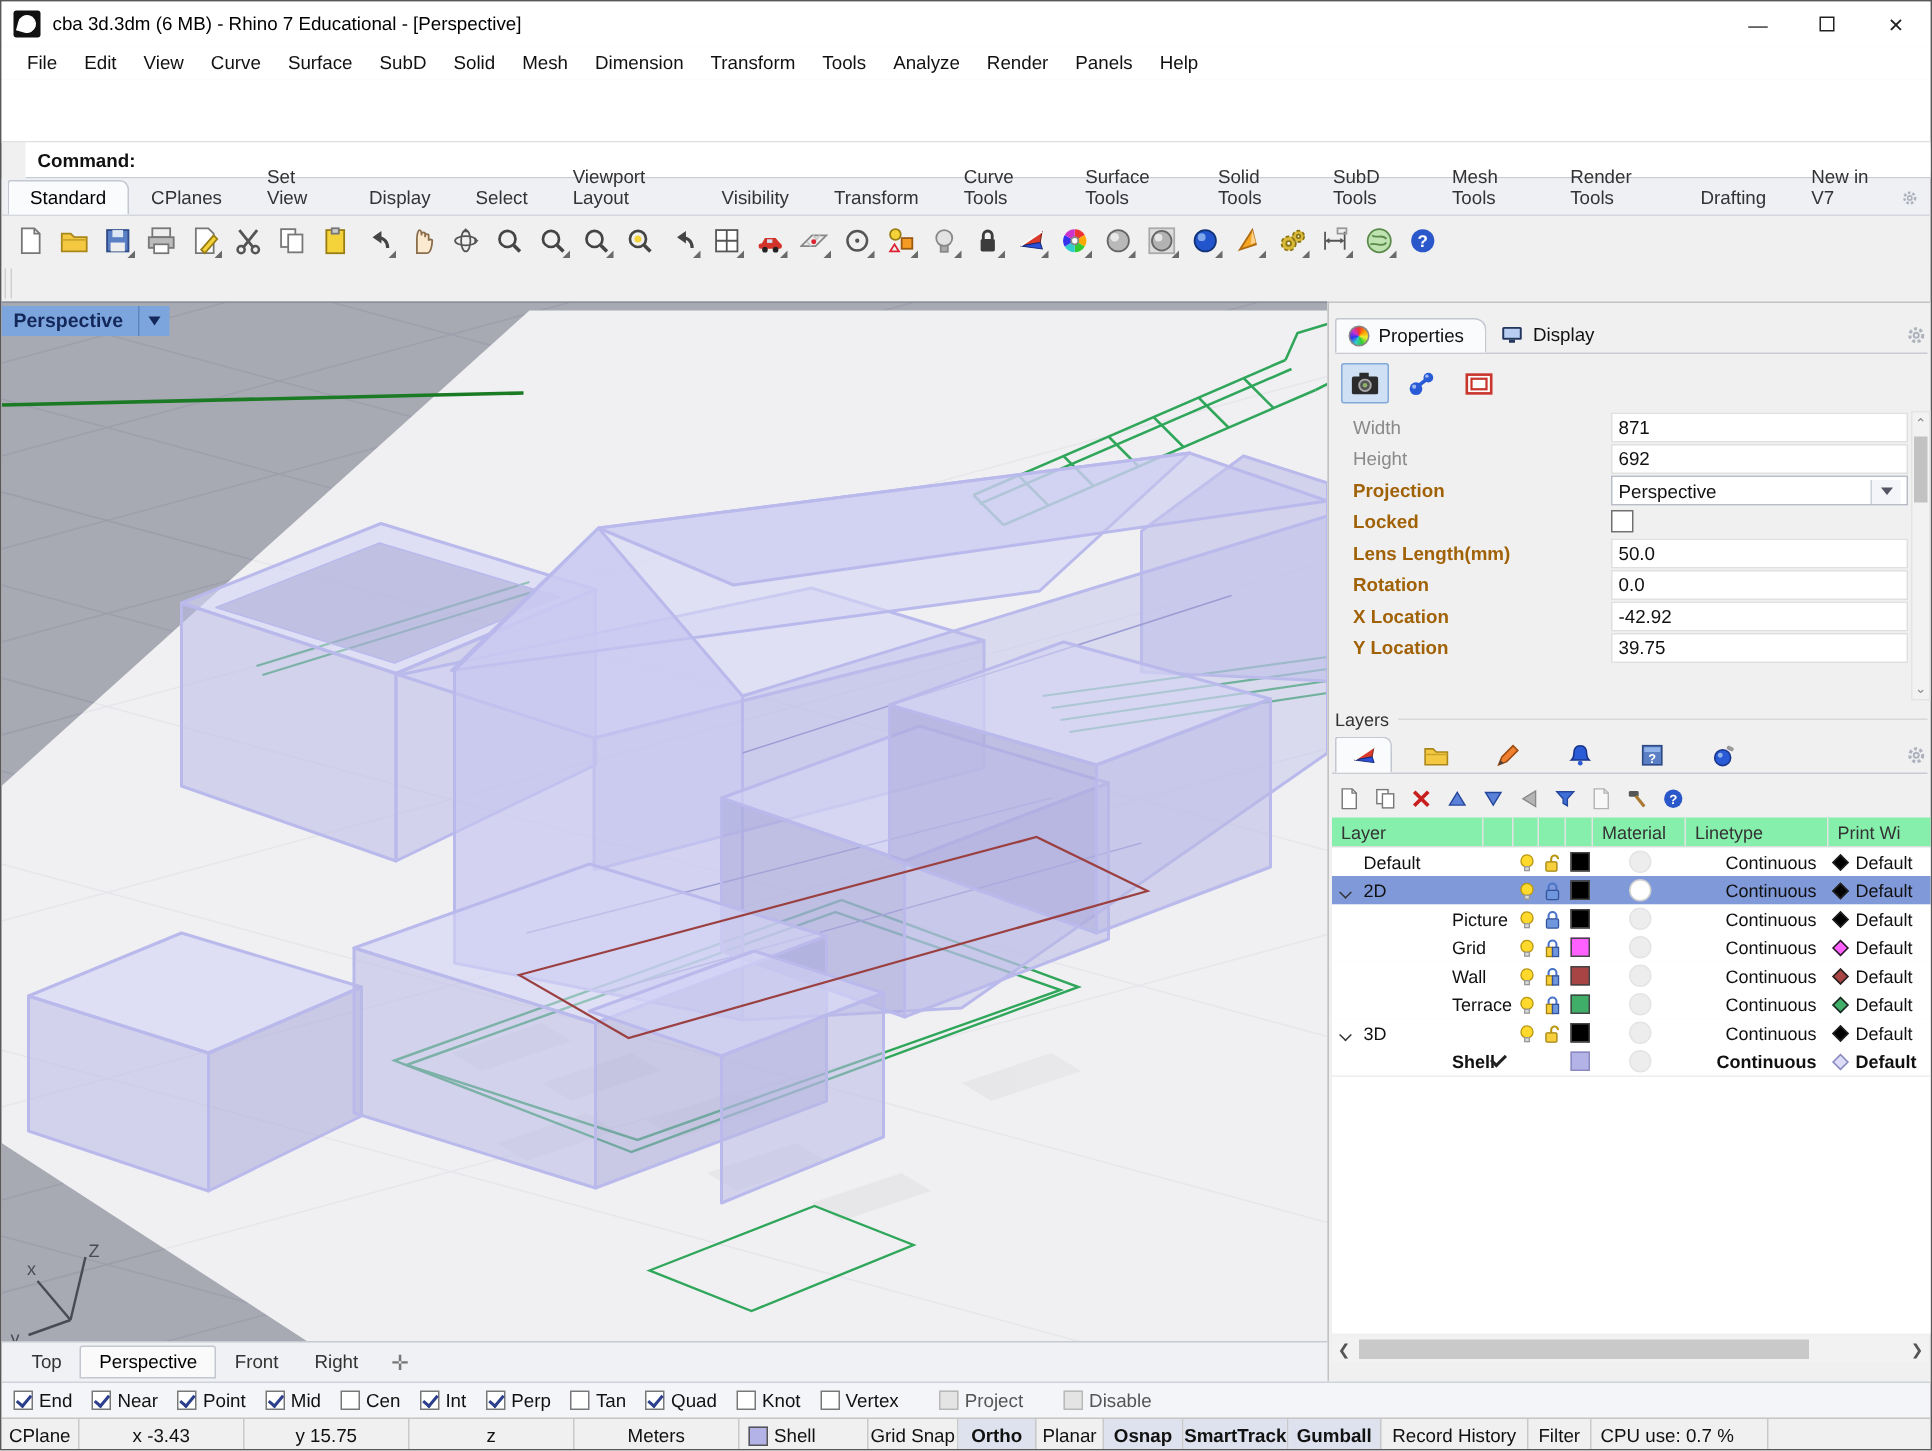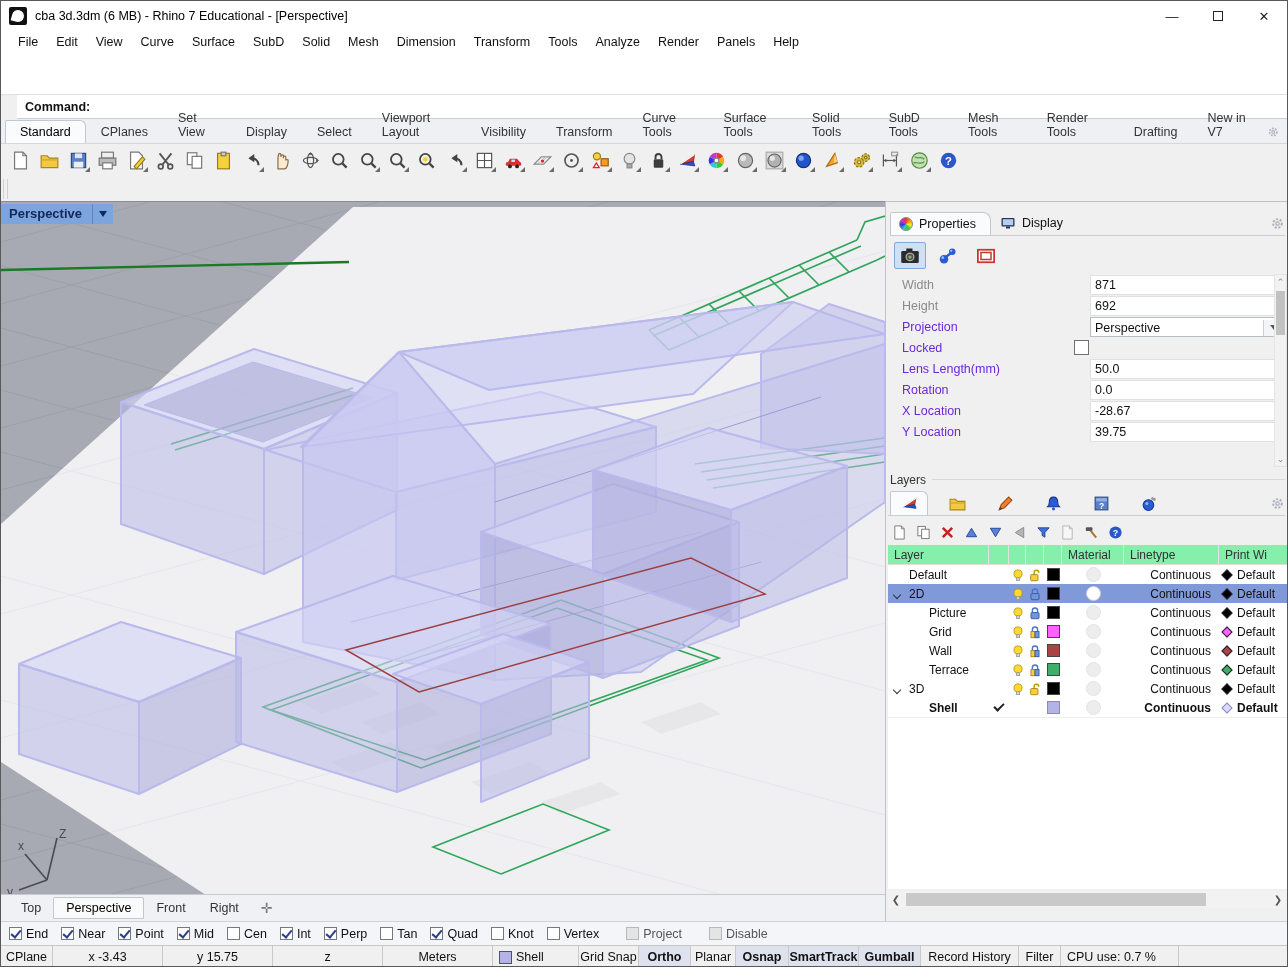--- a/index.html
+++ b/index.html
@@ -56,22 +56,22 @@
   .pgear{margin-left:auto;margin-bottom:4px;}
   .cwheel{width:14px;height:14px;border-radius:50%;background:conic-gradient(#e33,#f90,#ee3,#3c3,#3cc,#33e,#c3c,#e33);border:1px solid #888;}
   #propicons{position:absolute;left:8px;top:40px;display:flex;gap:6px;}
   .pibtn{width:32px;height:27px;display:flex;align-items:center;justify-content:center;border:1px solid transparent;border-radius:2px;}
   .pibtn.sel{background:#cfe0f5;border-color:#84a8d8;}
   .pibtn svg{width:20px;height:20px;}
   
   #fields{position:absolute;left:0;top:72px;width:386px;}
   .frow{position:relative;height:21px;display:flex;align-items:center;}
   .flabel{position:absolute;left:16px;color:#8a8a8a;font-size:12.5px;}
-  .flabel.dark{color:#6d28d9;}
-  .fval{position:absolute;left:204px;width:198px;height:20px;background:#fff;border:1px solid #e0e0e0;font-size:12.5px;padding:2px 4px 0;color:#111;}
+  .flabel.dark{color:#a16207;font-weight:bold;}
+  .fval{position:absolute;left:188px;width:198px;height:20px;background:#fff;border:1px solid #e0e0e0;font-size:12.5px;padding:2px 4px 0;color:#111;}
   .fval.dd{display:flex;align-items:center;justify-content:space-between;border:1px solid #b9bdc7;}
   .ddbtn{width:20px;height:16px;border-left:1px solid #ccd0d8;display:flex;align-items:center;justify-content:center;background:#f4f5f8;}
   .ddcaret{width:0;height:0;border-left:4px solid transparent;border-right:4px solid transparent;border-top:5px solid #556;}
   .fcheck{position:absolute;left:188px;width:15px;height:15px;background:#fff;border:1px solid #707070;}
   .sectionhdr{height:23px;display:flex;align-items:center;padding-left:4px;color:#333;font-size:13px;border-bottom:1px solid #e4e4e4;}
   
   #pscroll{position:absolute;left:388px;top:72px;width:13px;height:193px;background:#f2f2f2;border:1px solid #e4e4e4;}
   .sarrow{position:absolute;left:0;width:100%;height:14px;display:flex;align-items:center;justify-content:center;color:#8a8a8a;font-size:9px;}
   #pthumb{position:absolute;left:1px;top:16px;width:9px;height:44px;background:#c2c2c2;}
   
@@ -84,21 +84,21 @@
   #ltools{position:absolute;left:6px;top:318px;height:24px;display:flex;align-items:center;gap:9px;}
   #ltools svg{width:15px;height:15px;}
   
   #ltable{position:absolute;left:2px;top:343px;width:400px;}
   .lhead{display:grid;grid-template-columns:101px 20px 17px 18px 18px 62px 95px 69px;height:20px;align-items:center;
     background:#86efac;border-bottom:1px solid #dcdcdc;font-size:12px;color:#333;}
   .lhead span{padding-left:6px;border-right:1px solid #e3e3e3;height:100%;display:flex;align-items:center;overflow:hidden;white-space:nowrap;}
   .lrow{display:grid;grid-template-columns:101px 20px 17px 18px 18px 62px 95px 69px;height:19px;align-items:center;background:#fff;font-size:12px;position:relative;}
   .lrow.sel{background:#8099d9;}
   .lname{padding-left:21px;position:relative;white-space:nowrap;}
-  .lrow.child .lname{padding-left:41px;}
+  .lrow.child .lname{padding-left:41px;margin-left:39px;}
   .chev{position:absolute;left:6px;top:5px;width:6px;height:6px;border:solid #333;border-width:0 1.5px 1.5px 0;transform:rotate(45deg);}
   .cell{display:flex;align-items:center;justify-content:center;}
   .sw{width:13px;height:13px;border:1px solid #444;}
   .mat{width:15px;height:15px;border-radius:50%;background:#ededee;border:1px solid #e4e4e6;}
   .mat.white{background:#fff;border-color:#cfcfcf;}
   .ltype{padding-right:8px;text-align:right;width:100%;}
   .pw{display:flex;align-items:center;gap:6px;padding-left:4px;}
   .dia{width:8px;height:8px;transform:rotate(45deg);border:1px solid #222;}
   .curck{width:10px;height:6px;border:solid #222;border-width:0 0 2px 2px;transform:rotate(-45deg);margin-top:-3px;}
   .lrow.bold .lname,.lrow.bold .ltype,.lrow.bold .pwtext{font-weight:bold;}
@@ -803,21 +803,21 @@
       <div class="frow">
         <span class="flabel dark">Lens Length(mm)</span>
         <span class="fval">50.0</span>
       </div>
       <div class="frow">
         <span class="flabel dark">Rotation</span>
         <span class="fval">0.0</span>
       </div>
       <div class="frow">
         <span class="flabel dark">X Location</span>
-        <span class="fval">-28.67</span>
+        <span class="fval">-42.92</span>
       </div>
       <div class="frow">
         <span class="flabel dark">Y Location</span>
         <span class="fval">39.75</span>
       </div>
     </div>
 
     <div id="pscroll">
       <div class="sarrow" style="top:0">⌃</div>
       <div id="pthumb"></div>

